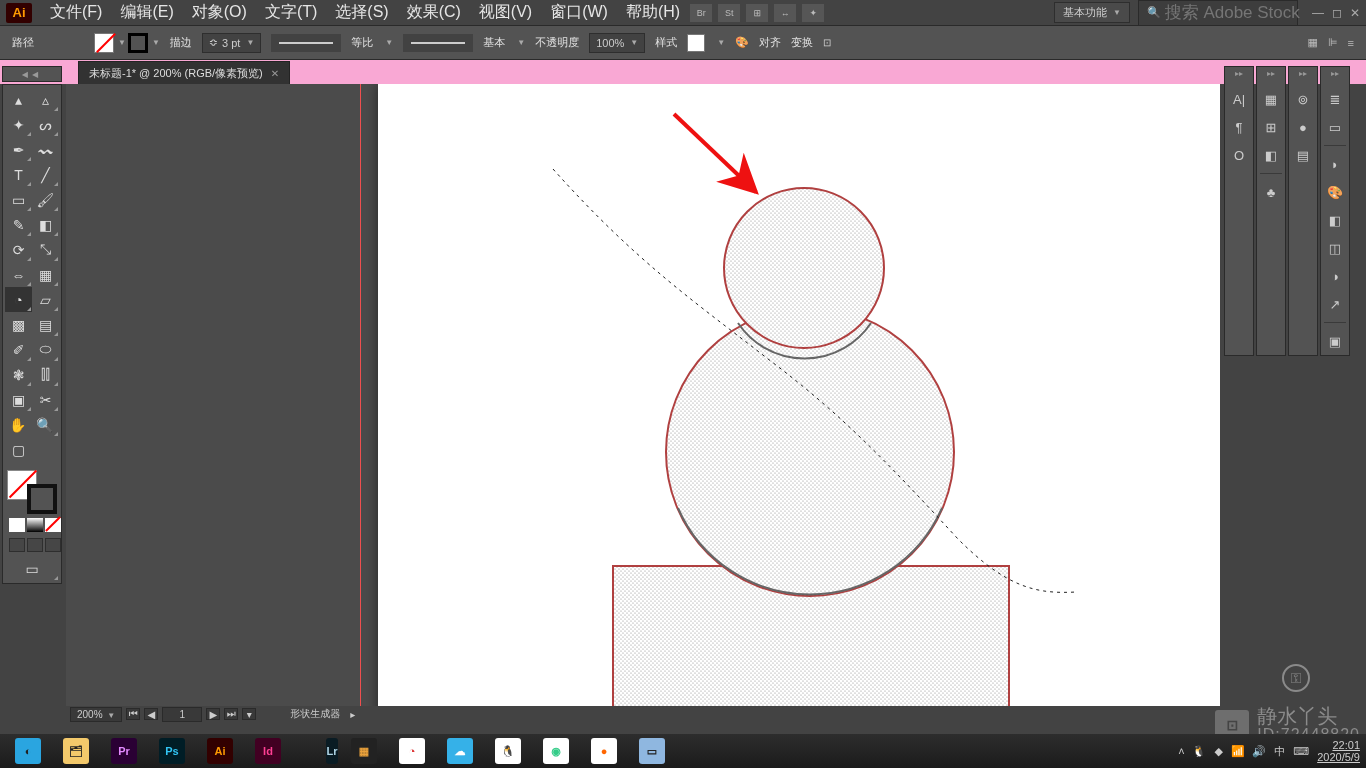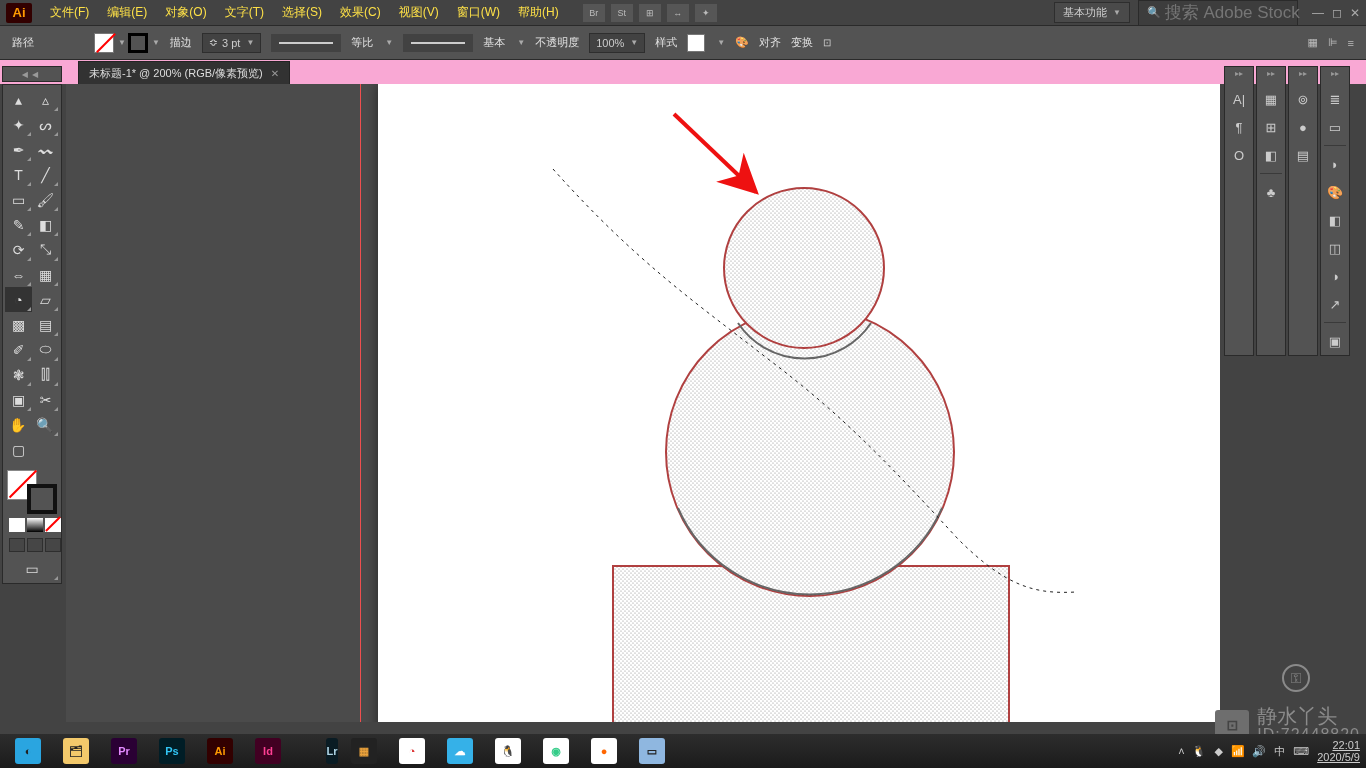--- a/index.html
+++ b/index.html
@@ -1,22 +1,22 @@
 <!DOCTYPE html>
 <html><head>
 <meta charset="utf-8">
 <style>
 * { margin: 0; padding: 0; box-sizing: border-box; font-family: "Microsoft YaHei", sans-serif; user-select: none; }
 body { background: #434343; color: #ccc; font-size: 11px; width: 1366px; height: 768px; overflow: hidden; position: relative; }
 
 
 .menubar { height: 26px; background: #434343; display: flex; align-items: center; padding: 0 6px; gap: 2px; border-bottom: 1px solid #2a2a2a; }
 .ai-logo { width: 26px; height: 20px; background: #320000; color: #ff9a00; font-weight: bold; font-size: 13px; display: flex; align-items: center; justify-content: center; border-radius: 2px; margin-right: 8px; }
-.menu-item { padding: 3px 8px; color: #fde047; cursor: pointer; font-size: 12px; }
-.menu-icons { display: flex; gap: 6px; margin-left: 14px; }
+.menu-item { padding: 3px 8px; color: #e5e5e5; cursor: pointer; font-size: 16px; }
+.menu-icons { display: flex; gap: 6px; }
 .menu-icon { width: 22px; height: 18px; background: #565656; display: flex; align-items: center; justify-content: center; font-size: 9px; color: #bbb; }
 .spacer { flex: 1; }
 .workspace-sel { display: flex; align-items: center; gap: 4px; padding: 2px 8px; background: #4a4a4a; border: 1px solid #2e2e2e; font-size: 11px; }
 .search-stock { display: flex; align-items: center; gap: 4px; padding: 2px 8px; background: #3d3d3d; border: 1px solid #2a2a2a; width: 160px; margin: 0 6px; }
 .win-btns { display: flex; gap: 8px; margin-left: 6px; color: #aaa; font-size: 12px; }
 
 
 .controlbar { height: 34px; background: #535353; border-bottom: 1px solid #2a2a2a; display: flex; align-items: center; padding: 0 12px; gap: 10px; font-size: 11px; }
 .ctl-lbl { color: #e0e0e0; }
 .swatch { width: 20px; height: 20px; background: #fff; border: 1px solid #777; position: relative; }
@@ -246,20 +246,31 @@
       <circle cx="426" cy="184" r="80" fill="url(#hatch)" stroke="#b04040" stroke-width="2"></circle>
 
       <path d="M360 239 A80 80 0 0 0 493 239" fill="none" stroke="#666" stroke-width="2"></path>
 
       <path d="M175 85 C 260 180, 320 220, 390 275 C 470 335, 520 390, 580 455 C 630 505, 660 510, 698 508" fill="none" stroke="#222" stroke-width="1" stroke-dasharray="3 4"></path>
 
       <line x1="296" y1="30" x2="378" y2="108" stroke="#e11" stroke-width="4" marker-end="url(#arrowhead)"></line>
     </svg>
   </div>
 
+  <div class="scroll-h">
+    <div class="zoom-box"><span>200%</span> <span class="dd-arrow">▼</span></div>
+    <div class="nav-btn">⏮</div>
+    <div class="nav-btn">◀</div>
+    <div class="zoom-box" style="width:40px;text-align:center">1</div>
+    <div class="nav-btn">▶</div>
+    <div class="nav-btn">⏭</div>
+    <div class="nav-btn">▾</div>
+    <div class="status-area">形状生成器</div>
+    <span style="margin-left:6px">▸</span>
+  </div>
 </div>
 
 <div class="dock">
   <div class="dock-strip">
     <div class="hdr">▸▸</div>
     <div class="dock-ic">A|</div>
     <div class="dock-ic">¶</div>
     <div class="dock-ic">O</div>
   </div>
   <div class="dock-strip">

